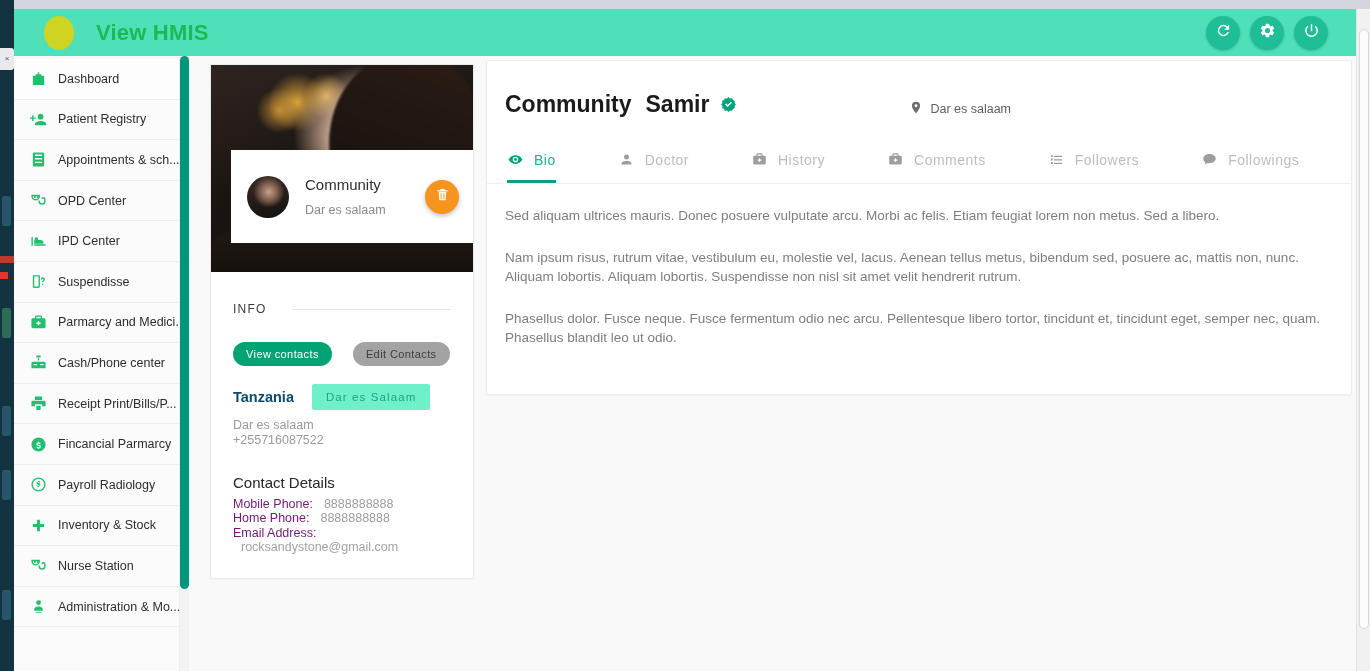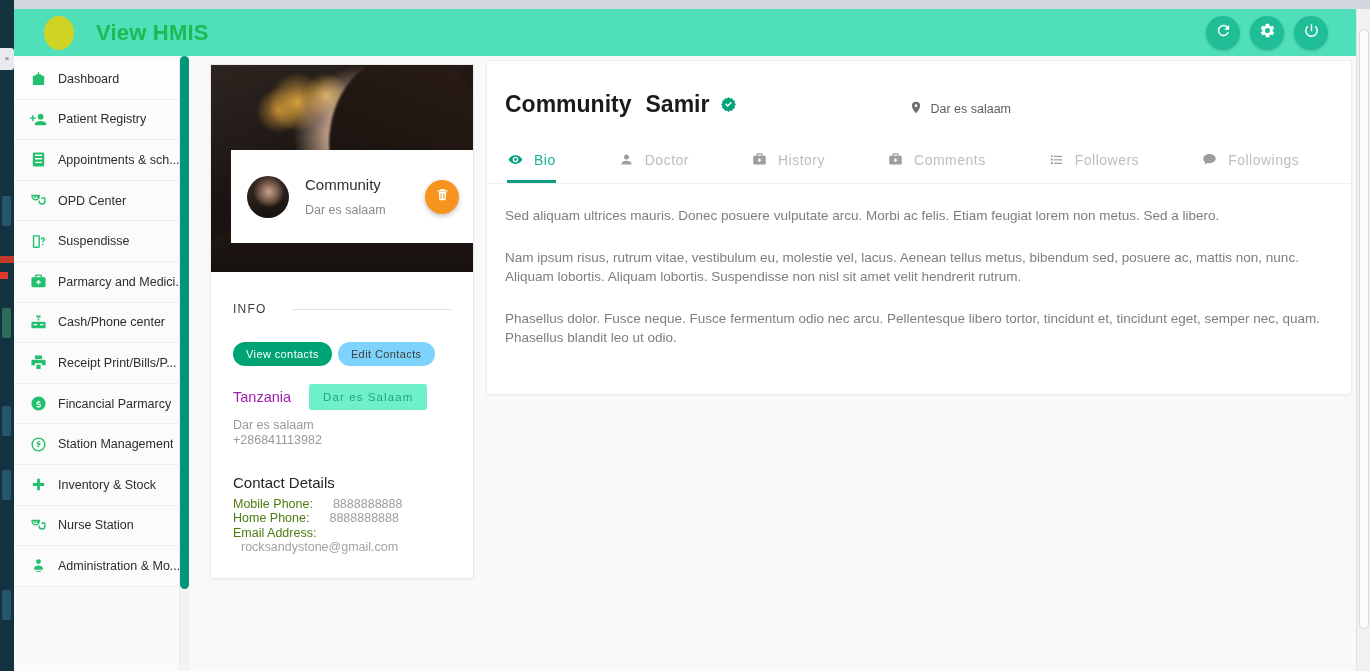--- a/index.html
+++ b/index.html
@@ -226,52 +226,52 @@
     margin-bottom: 26px;
   }
   .info-head .lbl {
     font-size: 12px; color: #3c3c3c;
     letter-spacing: 1.2px;
     margin-right: 26px;
   }
   .info-head .rule {
     flex: 1; height: 1px; background: #e2e2e2;
   }
-  .pill-row { display: flex; align-items: flex-end; gap: 6px; margin-bottom: 18px; margin-top: 13px; }
+  .pill-row { display: flex; align-items: flex-end; gap: 21px; margin-bottom: 18px; margin-top: 13px; }
   .pill {
     font-size: 11px;
     padding: 6px 13px;
     border-radius: 14px;
     cursor: pointer;
     letter-spacing: .4px;
     white-space: nowrap;
   }
   .pill.primary { background: #00a373; color: #ffffff; }
-  .pill.ghost { background: #7dd3fc; color: #3e3e3e; }
+  .pill.ghost { background: #a3a3a3; color: #3e3e3e; }
 
   .country-row { display: flex; align-items: center; margin-bottom: 8px; }
-  .country { font-size: 14.5px; font-weight: normal; color: #a21caf; }
+  .country { font-size: 14.5px; font-weight: bold; color: #0c4a6e; }
   .city-badge {
     margin-left: 18px;
     background: #6ff0c9;
     color: #1ca585;
     font-size: 11.5px;
     letter-spacing: 1.1px;
     padding: 7px 14px;
     border-radius: 2px;
   }
   .muted-line { font-size: 12.5px; color: #9a9a9a; line-height: 1.18; }
 
   .contact-title {
     font-size: 15px; color: #262626;
     margin-top: 26px; margin-bottom: 6px;
   }
   .contact-row { font-size: 12.5px; color: #7d7d7d; line-height: 1.16; }
-  .contact-row .k { color: #4d7c0f; text-align: center; }
-  .contact-row .v { color: #9d9d9d; margin-left: 20px; }
+  .contact-row .k { color: #701a75; text-align: center; }
+  .contact-row .v { color: #9d9d9d; margin-left: 11px; }
   .email-val { font-size: 12.5px; color: #a3a3a3; padding-left: 8px; }
 
   
   .content-card {
     position: absolute; left: 297px; top: 4px;
     width: 866px;
     background: #ffffff;
     border: 1px solid #ededed;
     border-radius: 2px;
     box-shadow: 0 1px 2px rgba(0,0,0,.04);
@@ -418,20 +418,28 @@
 
     <div class="nav-item">
       <span class="nav-ico">
         <svg viewBox="0 0 24 24">
             <path d="M4 6a4 4 0 0 0 4 4 4 4 0 0 0 4-4H4zm-2-2h12v2a6 6 0 0 1-12 0V4zm17 3a3 3 0 0 1 3 3v3a5 5 0 0 1-10 0v-1h2v1a3 3 0 0 0 6 0v-3a1 1 0 0 0-1-1 1 1 0 0 0-1 1h-2a3 3 0 0 1 3-3zM7 8.5a1.5 1.5 0 1 1 0-3 1.5 1.5 0 0 1 0 3zm4 0a1.5 1.5 0 1 1 0-3 1.5 1.5 0 0 1 0 3z"></path>
           </svg>
       </span>
       <span class="nav-label">OPD Center</span>
     </div>
 
+    <div class="nav-item">
+      <span class="nav-ico">
+        <svg viewBox="0 0 24 24">
+            <path d="M2 6h2v12H2V6zm4 4h9a4 4 0 0 1 4 4v1H6v-5zm3-4a2.5 2.5 0 1 1 0 5 2.5 2.5 0 0 1 0-5zM6 16h16v2H6v-2z"></path>
+          </svg>
+      </span>
+      <span class="nav-label">IPD Center</span>
+    </div>
 
     <div class="nav-item">
       <span class="nav-ico">
         <svg viewBox="0 0 24 24">
             <path d="M4 3h10v16a2 2 0 0 1-2 2H6a2 2 0 0 1-2-2V3zm2 2v14h6V5H6zm12 1a3 3 0 0 1 3 3c0 1.5-1 2-1.5 2.6-.3.4-.5.7-.5 1.4h-2c0-1.3.5-2 1-2.5.4-.5.9-.8.9-1.5a.9.9 0 0 0-1.8 0h-2A3 3 0 0 1 18 6zm-1 9h2v2h-2v-2z"></path>
           </svg>
       </span>
       <span class="nav-label">Suspendisse</span>
     </div>
 
@@ -471,21 +479,21 @@
       </span>
       <span class="nav-label">Fincancial Parmarcy</span>
     </div>
 
     <div class="nav-item">
       <span class="nav-ico">
         <svg viewBox="0 0 24 24">
             <path d="M12 2a10 10 0 1 0 0 20 10 10 0 0 0 0-20zm0 2a8 8 0 1 1 0 16 8 8 0 0 1 0-16zm.7 3h-1.4v1.1c-1.2.2-2 .9-2 2 0 1.3 1 1.8 2.4 2.2 1 .3 1.3.5 1.3.9 0 .5-.5.8-1.2.8-.8 0-1.3-.3-1.4-.9H8.9c.1 1.2.9 1.9 2.4 2.1V16h1.4v-1.8c1.3-.2 2.1-1 2.1-2.1 0-1.3-.9-1.8-2.4-2.2-1-.3-1.3-.5-1.3-.9 0-.4.4-.7 1.1-.7.7 0 1.1.3 1.2.8h1.4c-.1-1.1-.8-1.8-2.1-2V7z"></path>
           </svg>
       </span>
-      <span class="nav-label">Station Management</span>
+      <span class="nav-label">Payroll Radiology</span>
     </div>
 
     <div class="nav-item">
       <span class="nav-ico">
         <svg viewBox="0 0 24 24">
             <path d="M10 4h4v6h6v4h-6v6h-4v-6H4v-4h6V4z"></path>
           </svg>
       </span>
       <span class="nav-label">Inventory &amp; Stock</span>
     </div>
@@ -549,21 +557,21 @@
         <div class="pill-row">
           <span class="pill primary">View contacts</span>
           <span class="pill ghost">Edit Contacts</span>
         </div>
 
         <div class="country-row">
           <span class="country">Tanzania</span>
           <span class="city-badge">Dar es Salaam</span>
         </div>
         <div class="muted-line">Dar es salaam</div>
-        <div class="muted-line">+286841113982</div>
+        <div class="muted-line">+255716087522</div>
 
         <div class="contact-title">Contact Details</div>
 
         <div class="contact-row">
           <span class="k">Mobile Phone:</span><span class="v">8888888888</span>
         </div>
         <div class="contact-row">
           <span class="k">Home Phone:</span><span class="v">8888888888</span>
         </div>
         <div class="contact-row">

